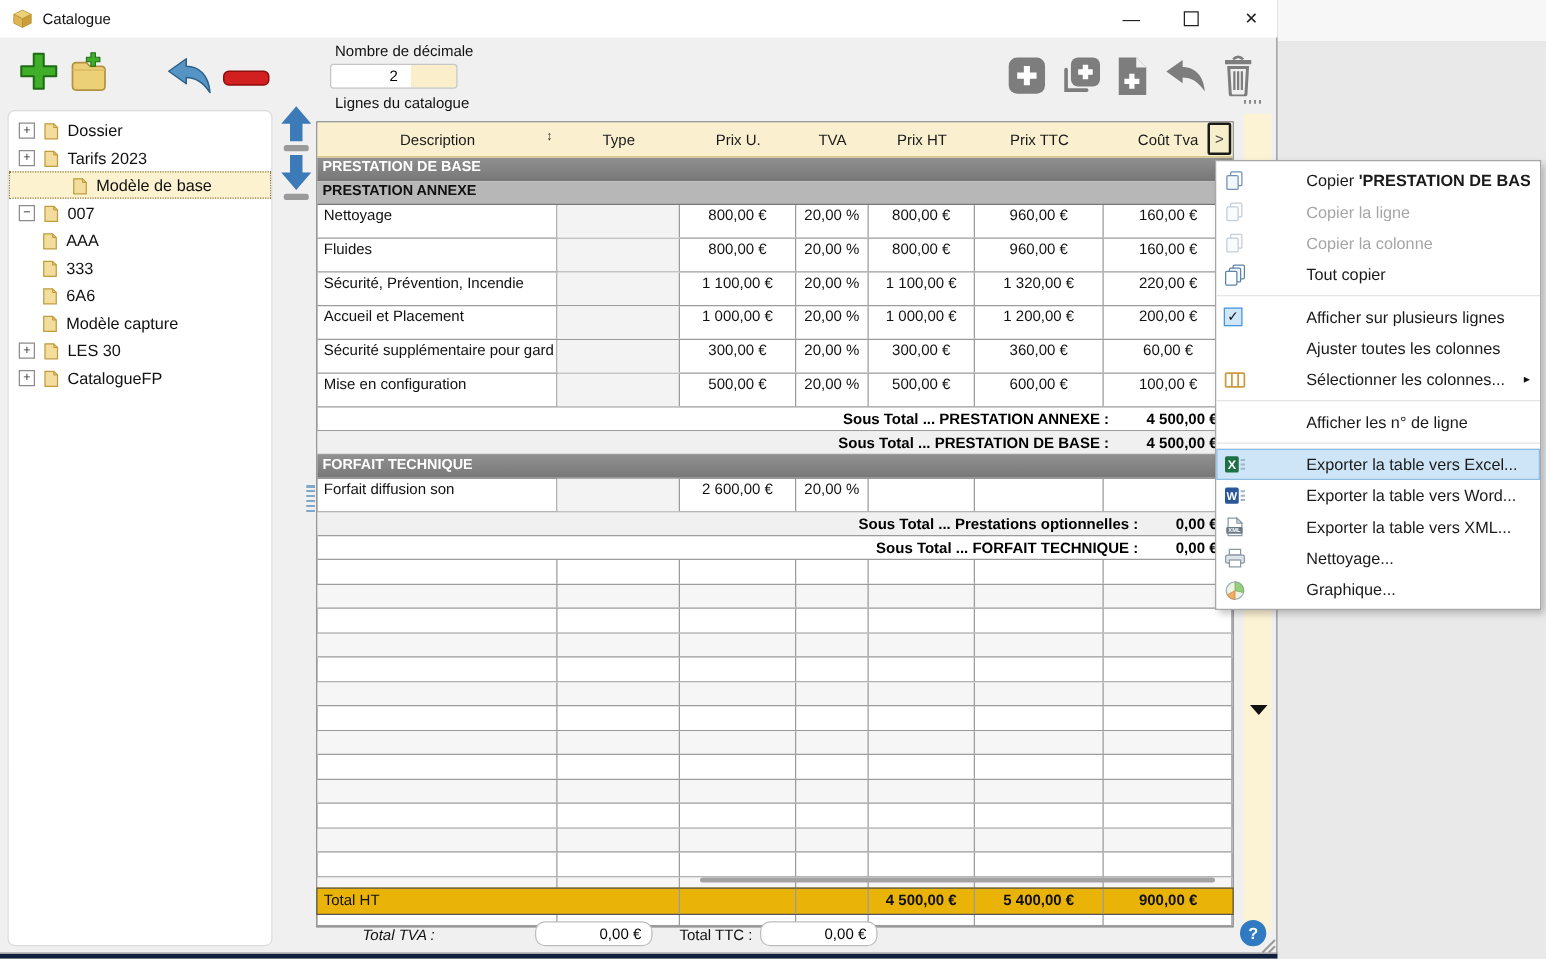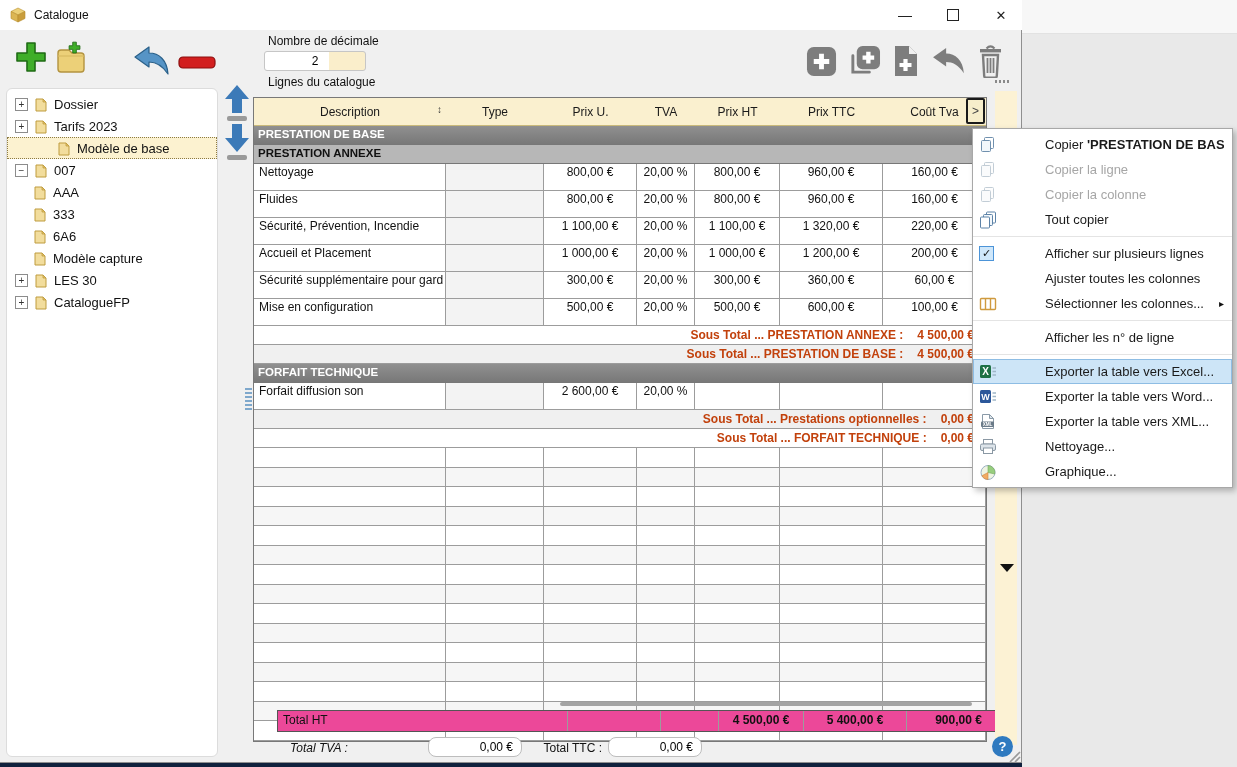--- a/index.html
+++ b/index.html
@@ -44,30 +44,30 @@
   .hcell{display:flex;align-items:center;justify-content:center;font-size:12px;color:#1a1a1a;cursor:pointer;}
   .sort-glyph{position:absolute;left:183px;top:6px;font-size:10px;color:#333;}
   .trow{display:grid;grid-template-columns:192px 98px 93px 58px 85px 103px 103px;border-bottom:1px solid #9c9c9c;height:27px;box-sizing:border-box;}
   .cell{font-size:12px;line-height:17px;padding:0 5px;border-right:1px solid #9c9c9c;overflow:hidden;white-space:nowrap;color:#111;}
   .cell:last-child{border-right:none;}
   .cell.num{text-align:center;}
   .cell.typec{background:#f3f3f3;}
   .row-section{height:18px;line-height:17px;font-weight:bold;font-size:11.5px;padding:0 4px;border-bottom:1px solid #777;white-space:nowrap;overflow:hidden;}
   .row-section.dark{background:linear-gradient(#909090,#787878);color:#ffffff;}
   .row-section.light{background:#b7b7b7;color:#111;}
-  .row-subtotal{display:flex;justify-content:flex-end;align-items:center;gap:14px;padding-right:12px;font-size:12px;font-weight:bold;height:19px;box-sizing:border-box;border-bottom:1px solid #9c9c9c;color:#c2410c;white-space:nowrap;}
+  .row-subtotal{display:flex;justify-content:flex-end;align-items:center;gap:30px;padding-right:12px;font-size:12px;font-weight:bold;height:19px;box-sizing:border-box;border-bottom:1px solid #9c9c9c;color:#000000;white-space:nowrap;}
   .row-subtotal.shade{background:#f0f0f0;}
   .trow.empty{height:19.5px;}
   .trow.empty.alt{background:#f6f6f6;}
   .trow.empty .cell{border-right:1px solid #9c9c9c;}
   .col-chooser-btn{left:966px;top:98px;width:19px;height:26px;background:#f7eecb;border:2px solid #1a1a1a;border-radius:2px;
       box-sizing:border-box;display:flex;align-items:center;justify-content:center;font-size:12px;color:#444;cursor:pointer;}
   .hscroll-thumb{left:560px;top:702px;width:412px;height:4px;background:#a3a3a3;border-radius:2px;cursor:pointer;}
-  .total-row{left:253px;top:710px;width:732px;height:20px;background:#ec4899;border:1px solid #555;box-sizing:content-box;
-      display:grid;grid-template-columns:290px 93px 58px 85px 103px 103px;margin-left:24px;}
+  .total-row{left:253px;top:710px;width:732px;height:20px;background:#eab308;border:1px solid #555;box-sizing:content-box;
+      display:grid;grid-template-columns:290px 93px 58px 85px 103px 103px;}
   .total-row .cell{line-height:19px;}
   .total-row .cell.num{font-weight:bold;}
   
   .side-strip{left:995px;top:91px;width:22px;height:654px;background:#fcf2d4;}
   .strip-dots{left:995px;top:80px;width:16px;height:3px;
       background:repeating-linear-gradient(to right,#8a8a8a 0 2px,transparent 2px 4px);}
   .down-tri{left:1000px;top:564px;width:0;height:0;border-left:7px solid transparent;border-right:7px solid transparent;border-top:8px solid #111;cursor:pointer;}
   .help-btn{left:992px;top:736px;width:21px;height:21px;border-radius:50%;background:#2f7ac0;color:#fff;font-size:13px;font-weight:bold;
       display:flex;align-items:center;justify-content:center;cursor:pointer;}
   .resize-grip{left:1006px;top:748px;cursor:nwse-resize;}

